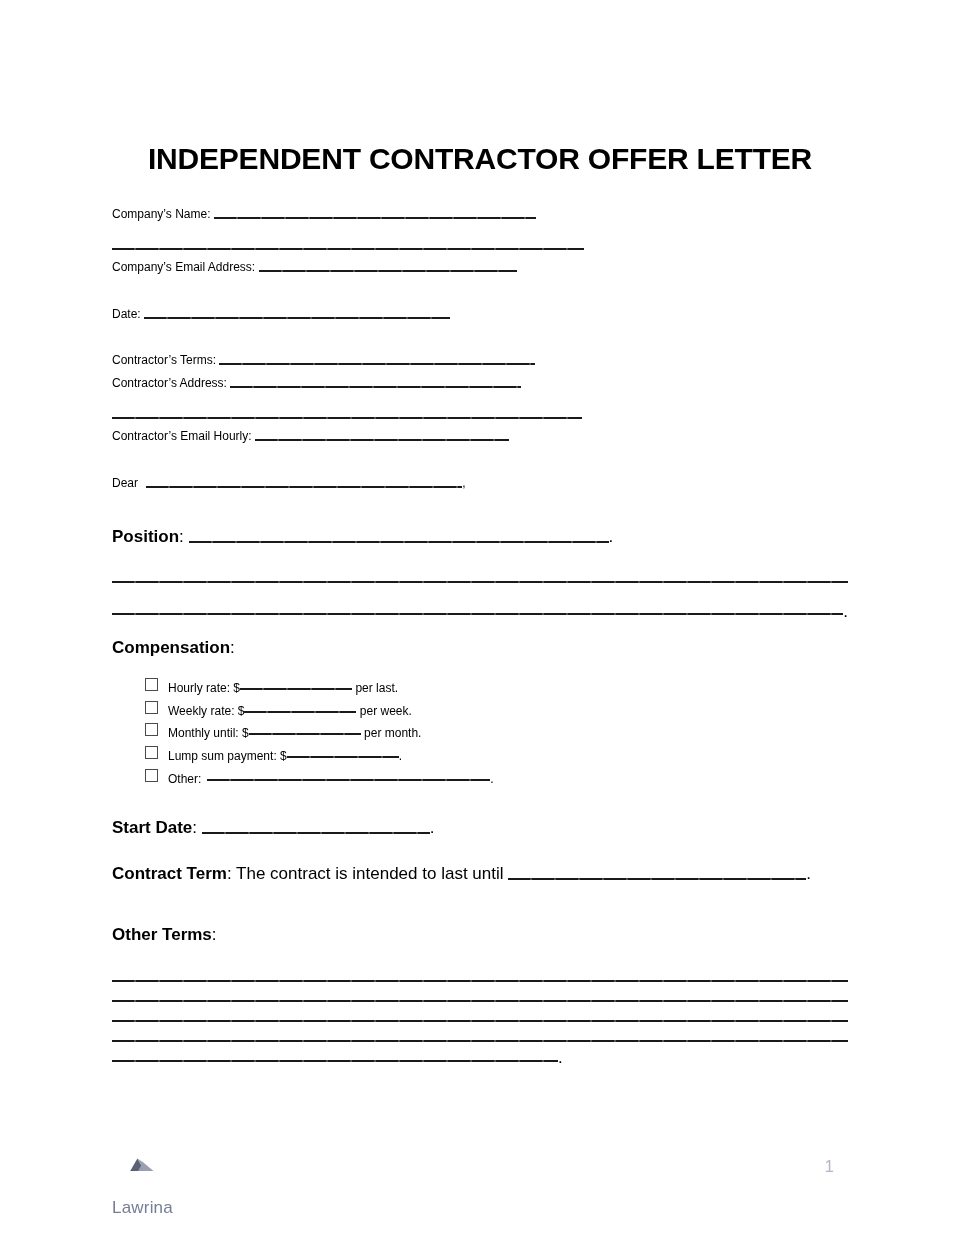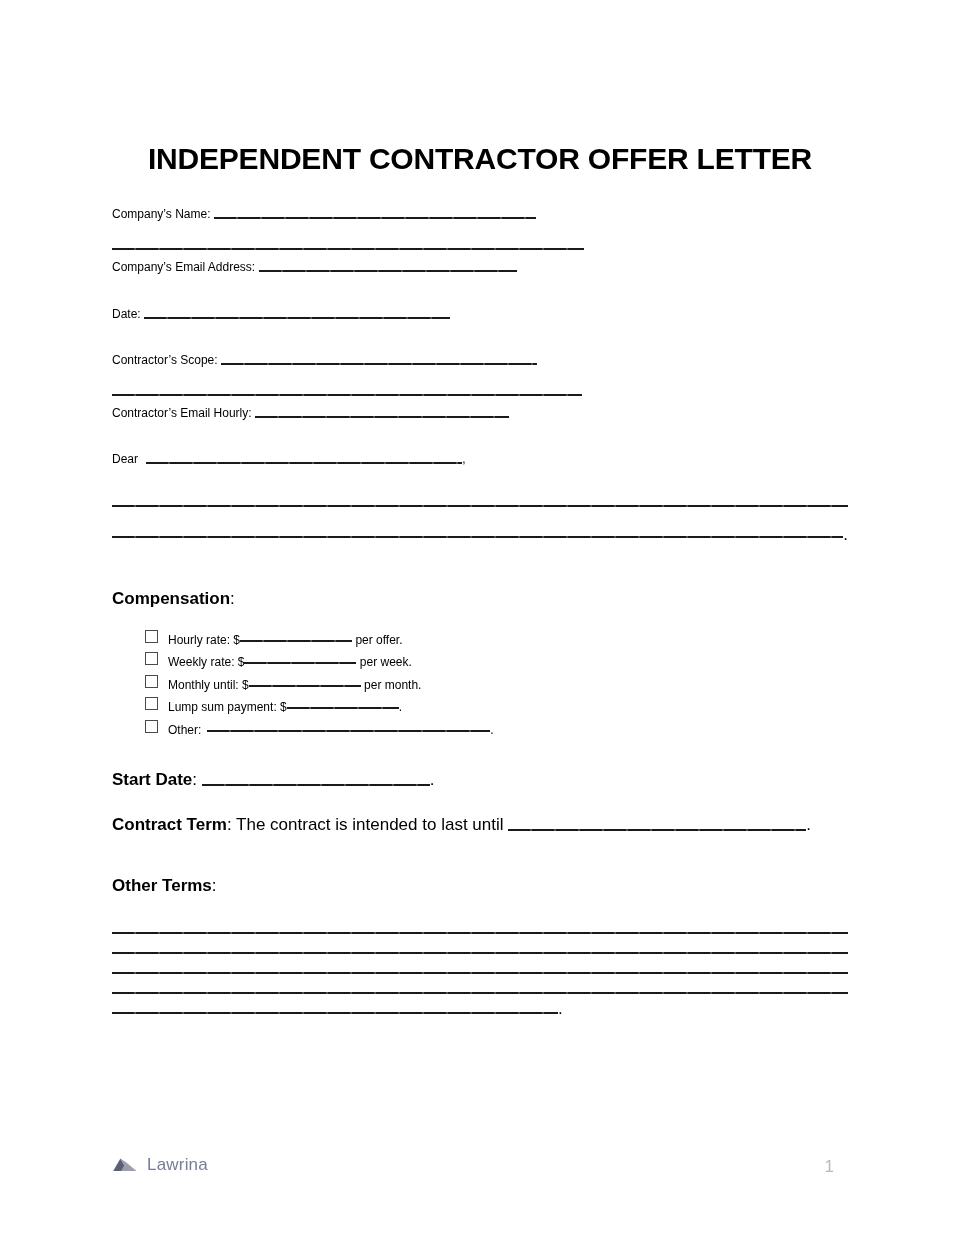--- a/index.html
+++ b/index.html
@@ -106,21 +106,21 @@
   }
 
   
   .sec {
     font-size: 17px;
     line-height: 23.3px;
   }
   .sec b { font-weight: bold; }
   .sec-pos     { margin-top: 30px; }
   .sec-scope   { margin-top: 22px; }
-  .sec-comp    { margin-top: 41px; }
+  .sec-comp    { margin-top: 13px; }
   .sec-start   { margin-top: 27px; }
   .sec-term    { margin-top: 22px; }
   .sec-other   { margin-top: 38px; }
 
   .scope-head { white-space: nowrap; display: flex; align-items: baseline; }
   .scope-head .lbl { flex: 0 0 auto; }
   .scope-head .rule { flex: 1 1 auto; margin-left: 6px; }
   .scope-line { margin-top: 6px; position: relative; }
   .scope-line .rule-full { display: inline-block; width: 100%; }
   .scope-line-last { display: flex; align-items: baseline; }
@@ -185,21 +185,22 @@
     right: 112px;
     top: 1155px;
     height: 34px;
   }
   .brand {
     position: absolute;
     left: 0;
     top: 0;
     display: flex;
     align-items: center;
-    gap: 9px;
+    gap: 23px;
+    flex-direction: column;
   }
   .brand-mark { width: 26px; height: 20px; display: block; }
   .brand-name {
     font-size: 17px;
     color: #757e95;
     letter-spacing: 0.2px;
   }
   .page-num {
     position: absolute;
     right: 14px;
@@ -236,62 +237,72 @@
       <div class="field-row">
         <span>Date:</span>
         <span class="rule" style="width:306px;"></span>
       </div>
     </div>
 
     <div class="gap-sm"></div>
 
     <div class="field-block" style="margin-top:0;">
       <div class="field-row">
-        <span>Contractor’s Scope:</span>
+        <span>Contractor’s Terms:</span>
         <span class="rule" style="width:316px;"></span>
+      </div>
+      <div class="field-row">
+        <span>Contractor’s Address:</span>
+        <span class="rule" style="width:291px;"></span>
       </div>
       <div class="field-row" style="height:30px;">
         <span class="rule" style="width:470px;position:relative;top:8px;"></span>
       </div>
       <div class="field-row">
         <span>Contractor’s Email Hourly:</span>
         <span class="rule" style="width:254px;"></span>
       </div>
     </div>
 
     <div class="gap-sm"></div>
 
     <div class="field-block" style="margin-top:0;">
       <div class="field-row">
         <span>Dear</span>
         <span class="rule" style="width:316px;margin-left:5px;"></span><span>,</span>
       </div>
     </div>
 
 
+    <div class="sec sec-pos">
+      <div class="field-row">
+        <b>Position</b><span>:</span>
+        <span class="rule" style="width:420px;"></span><span>.</span>
+      </div>
+    </div>
 
     <div class="sec sec-scope">
       <div class="scope-line">
         <span class="rule-full"></span>
       </div>
       <div class="scope-line scope-line-last">
         <span class="rule"></span>
           <span class="dot">.</span>
       </div>
     </div>
 
     <div class="sec sec-comp">
       <div class="field-row">
         <b>Compensation</b><span>:</span>
       </div>
       <div class="check-list">
 
         <div class="check-item">
           <span class="cbox"></span>
-          <span>Hourly rate: $</span><span class="rule" style="width:112px;"></span>&nbsp;<span>per offer.</span>
+          <span>Hourly rate: $</span><span class="rule" style="width:112px;"></span>&nbsp;<span>per last.</span>
         </div>
 
         <div class="check-item">
           <span class="cbox"></span>
           <span>Weekly rate: $</span><span class="rule" style="width:112px;"></span>&nbsp;<span>per week.</span>
         </div>
 
         <div class="check-item">
           <span class="cbox"></span>
           <span>Monthly until: $</span><span class="rule" style="width:112px;"></span>&nbsp;<span>per month.</span>

